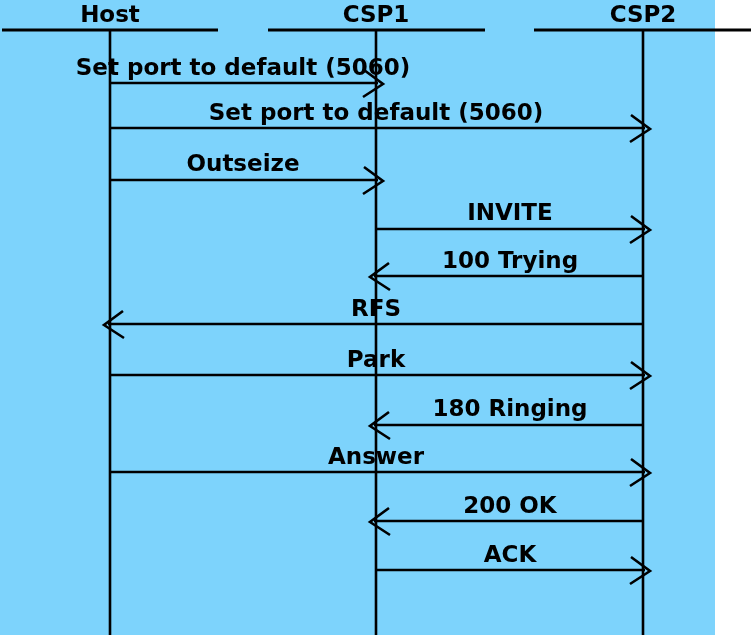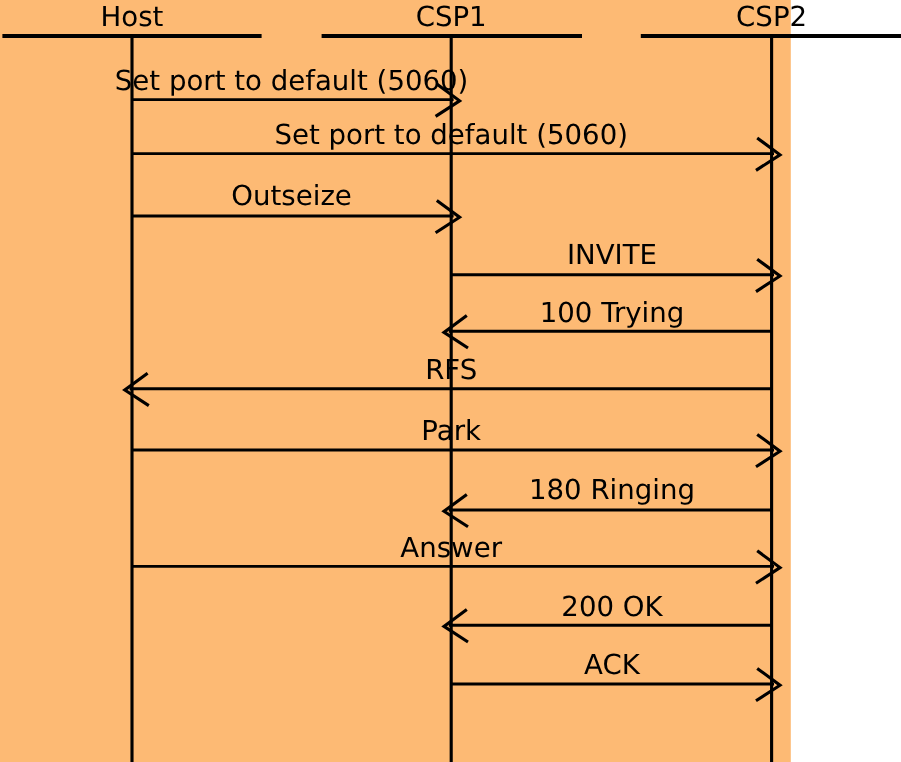--- a/index.html
+++ b/index.html
@@ -8,23 +8,24 @@
     background: #ffffff;
   }
   body {
     width: 751px;
     height: 635px;
     font-family: "DejaVu Sans", sans-serif;
     overflow: hidden;
   }
   #diagram {
     position: relative;
-    width: 659px;
+    width: 715px;
     height: 635px;
-    background: #fdba74;
+    background: #7dd3fc;
+    font-weight: bold;
   }
   #seq-svg {
     position: absolute;
     left: 0;
     top: 0;
     width: 751px;
     height: 635px;
     display: block;
   }
   .lifeline-head-line {

